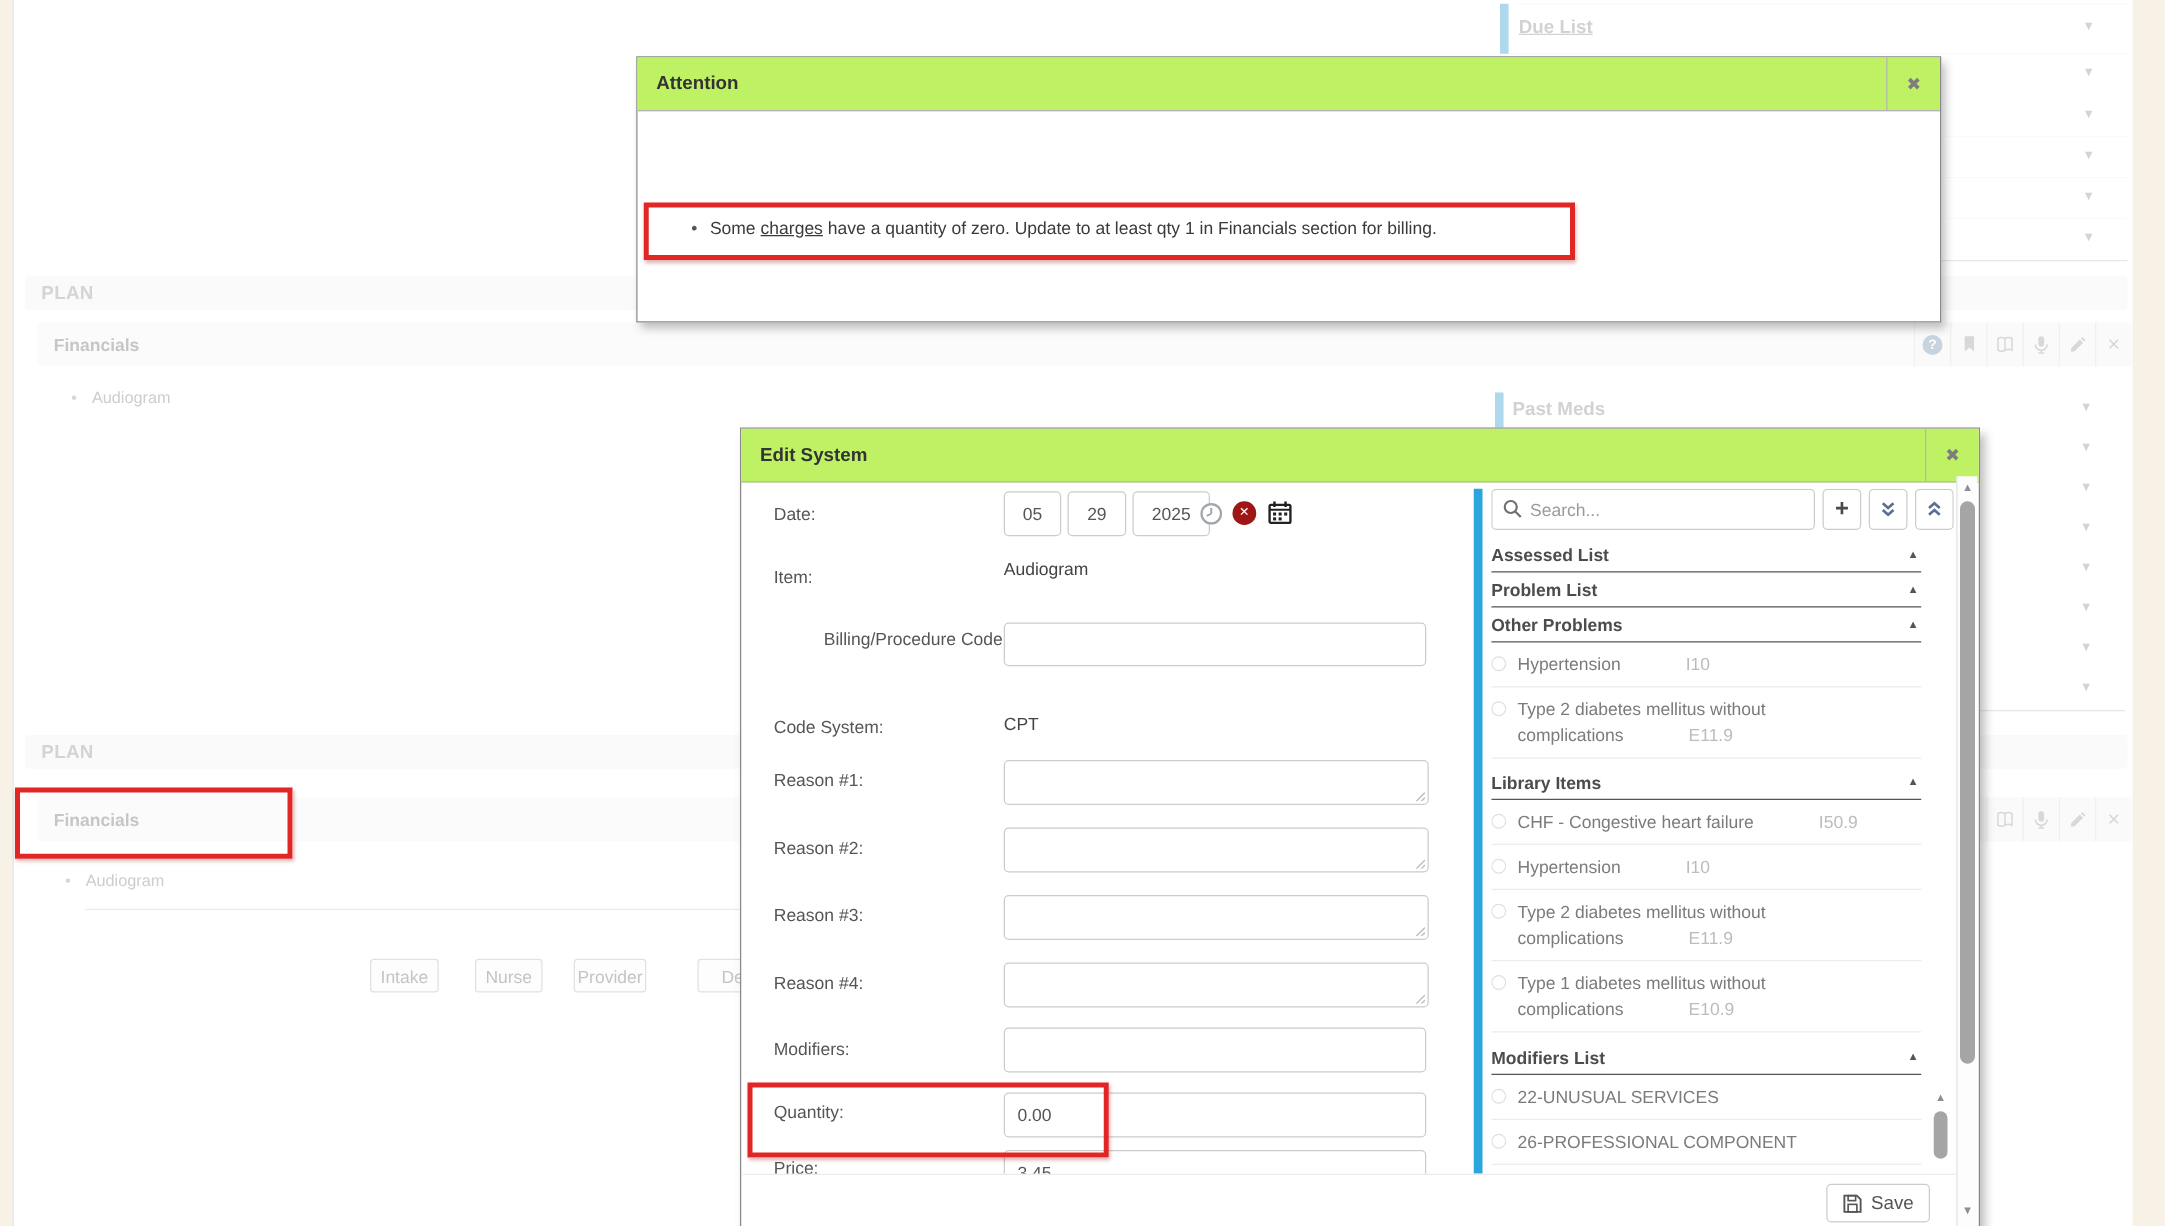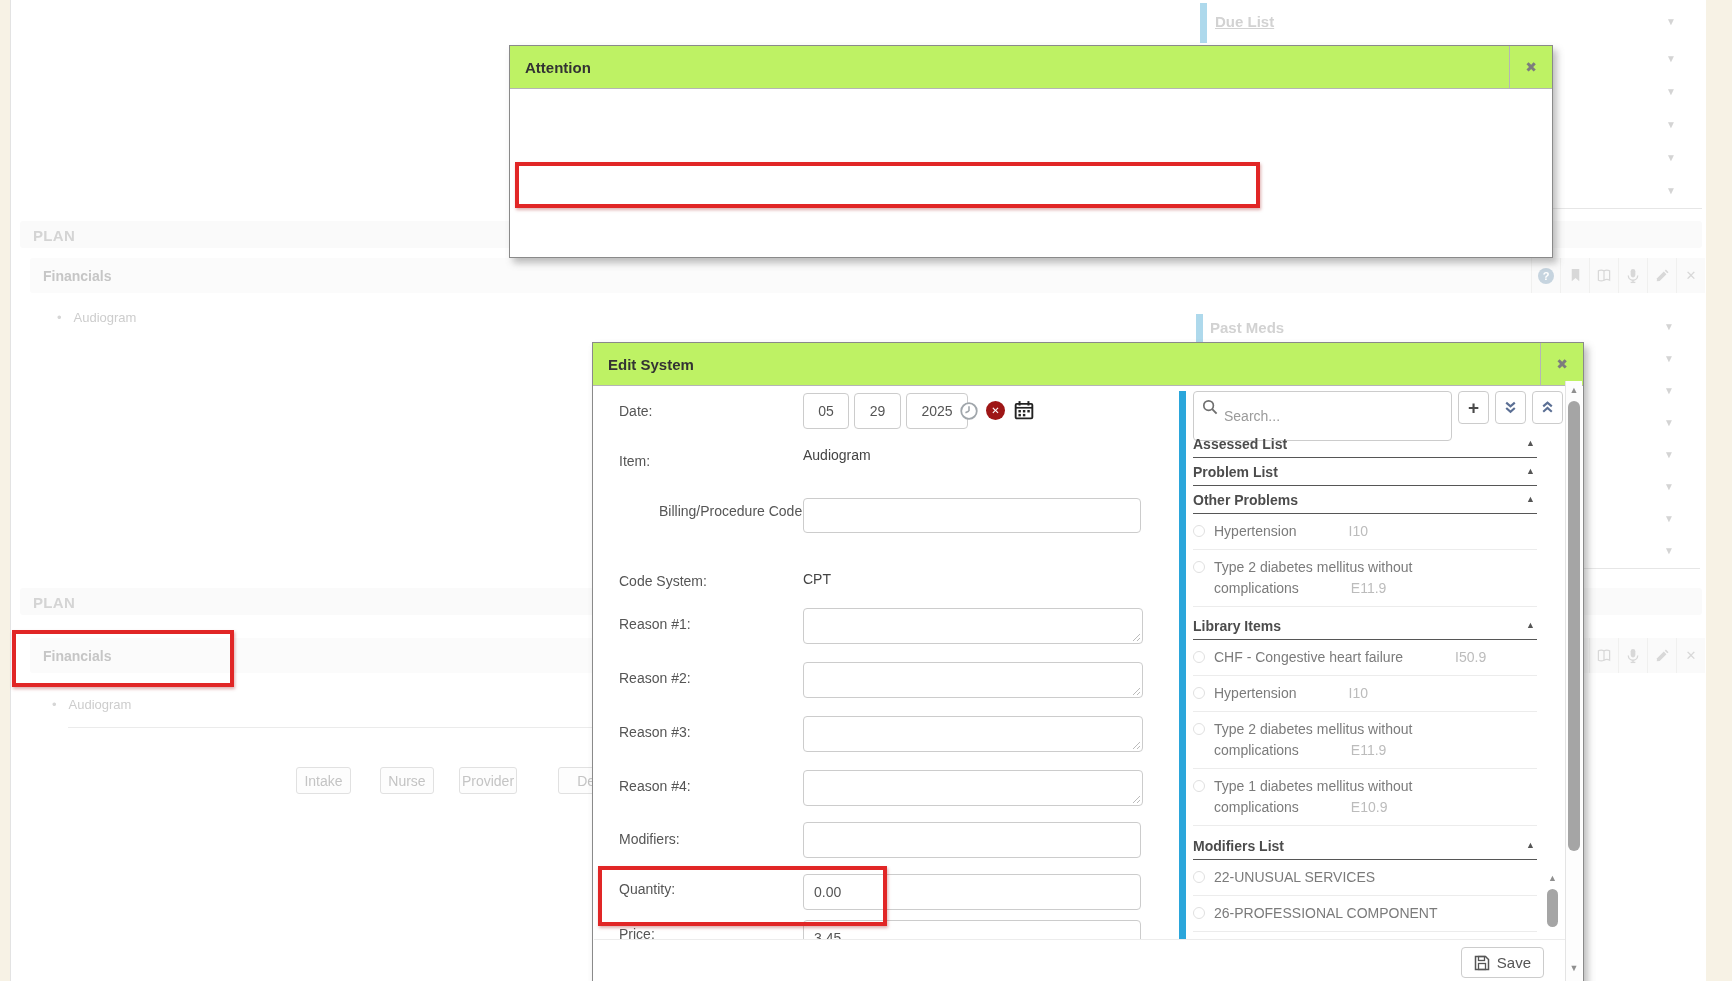--- a/index.html
+++ b/index.html
@@ -54,21 +54,21 @@
   .grip{position:absolute;right:3px;bottom:3px;pointer-events:none;}
   .date-inp{position:absolute;border:1px solid #ccc;border-radius:4px;text-align:center;
        font-family:inherit;font-size:14px;color:#555;box-sizing:border-box;outline:none;}
   .ic-btn{position:absolute;display:flex;align-items:center;justify-content:center;cursor:pointer;}
   .red-clear{width:19px;height:19px;border-radius:50%;background:#9e1616;color:#fff;font-size:10px;
              font-weight:bold;display:flex;align-items:center;justify-content:center;}
   
   .panel{position:absolute;overflow:hidden;}
   .srch-row{display:flex;gap:6px;height:33px;margin-bottom:6px;}
   .srch{position:relative;flex:1;}
-  .srch input{width:100%;height:50px;border:1px solid #ccc;border-radius:4px;box-sizing:border-box;
+  .srch input{width:100%;height:33px;border:1px solid #ccc;border-radius:4px;box-sizing:border-box;
               padding:0 20px 0 30px;font-family:inherit;font-size:14px;color:#555;outline:none;}
   .srch input::placeholder{color:#9a9a9a;}
   .srch svg{position:absolute;left:9px;top:8px;}
   .sq-btn{width:31px;height:33px;border:1px solid #ccc;border-radius:4px;background:#fff;
           display:flex;align-items:center;justify-content:center;cursor:pointer;
           font-size:19px;font-weight:bold;color:#4a4a4a;box-sizing:border-box;}
   .p-head{position:relative;margin-right:26px;padding:6px 2px 5px 0;border-bottom:1px solid #565656;
           font-size:14px;font-weight:bold;color:#4c4c4c;}
   .p-head .p-caret{position:absolute;right:2px;top:8px;font-size:9px;color:#555;}
   .p-item{position:relative;margin-right:26px;padding:7px 4px 7px 21px;border-bottom:1px solid #ececec;
@@ -229,20 +229,23 @@
   <div class="stage-btn" style="left:296px;top:767px;width:53px;">Intake</div>
   <div class="stage-btn" style="left:380px;top:767px;width:52px;">Nurse</div>
   <div class="stage-btn" style="left:459px;top:767px;width:56px;">Provider</div>
   <div class="stage-btn" style="left:558px;top:767px;width:62px;">Dep</div>
 
   <div class="dialog" style="left:509px;top:45px;width:1042px;height:211px;z-index:10;">
     <div class="dlg-head">
       <span class="dlg-title">Attention</span>
       <span class="dlg-close">✖</span>
     </div>
+    <div class="warn-line" style="left:43px;top:128px;">
+      <span class="b">•</span><span>Some</span><a href="#">charges</a><span>have a quantity of zero. Update to at least qty 1 in Financials section for billing.</span>
+    </div>
   </div>
 
   <div class="dialog" style="left:592px;top:342px;width:990px;height:645px;z-index:20;">
     <div class="dlg-head">
       <span class="dlg-title">Edit System</span>
       <span class="dlg-close">✖</span>
     </div>
 
     <div class="f-label" style="left:26px;top:58px;">Date:</div>
     <input class="date-inp" style="left: 210px; top: 50px; width: 46px; height: 36px;" value="05">

